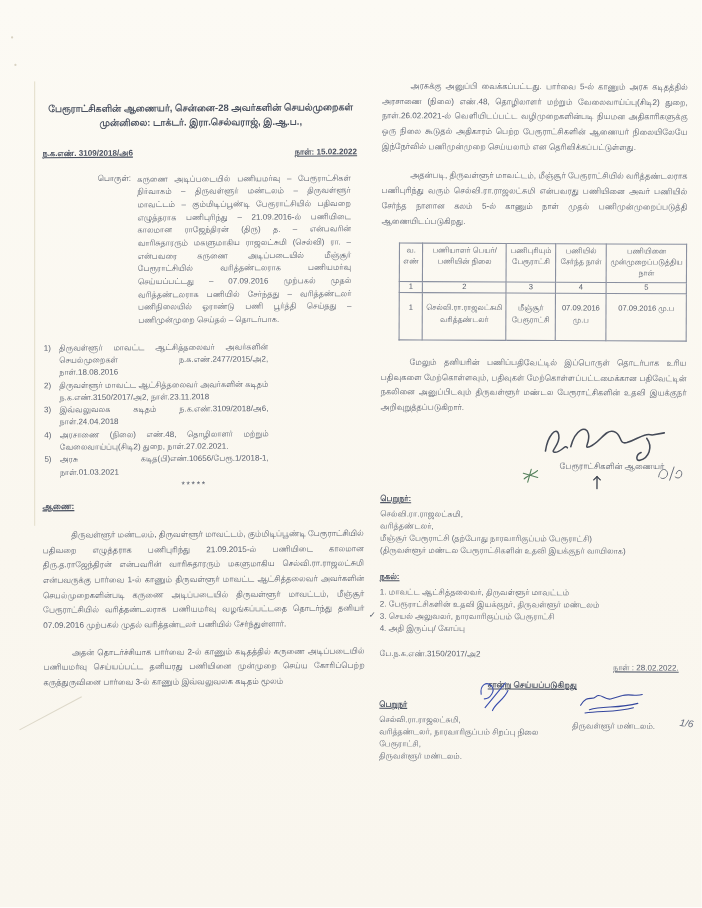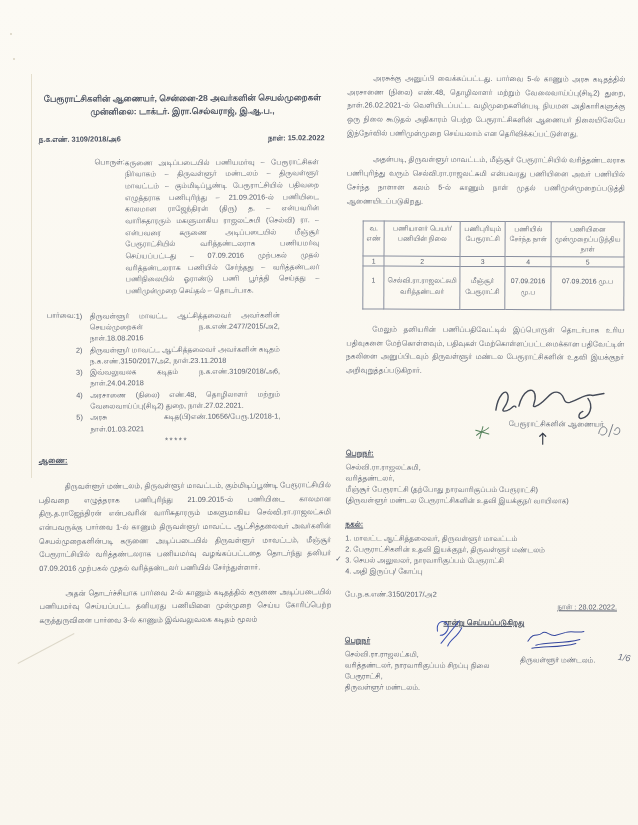--- a/index.html
+++ b/index.html
@@ -8,24 +8,24 @@
   .edge-line { position:absolute; left:31px; top:74px; width:1px; height:404px; background:#e5dfce; }
   .crease { position:absolute; left:14px; top:648px; width:64px; height:1px; background:#ddd8c9; transform:rotate(-28deg); }
   .speck { position:absolute; width:2px; height:2px; border-radius:50%; background:#d8d2c2; }
 
   .page { position:absolute; }
   .page-left  { left:38px;  top:92px; width:292px; transform:rotate(-0.35deg); }
   .page-right { left:346px; top:58px; width:278px; transform:rotate(0.25deg); }
 
   .hdr { text-align:center; font-size:8.6px; font-weight:700; color:#49505f; line-height:1.55; }
   .refline { display:flex; justify-content:space-between; margin:15px 4px 0 2px; font-size:7.4px; font-weight:700; color:#4c5362; }
-  .refline span { }
+  .refline span { text-decoration:underline; }
 
   .block { display:flex; margin-top:13px; font-size:7.3px; }
-  .block .lbl { width:36px; flex:none; color:#4e5564;text-align:right; }
+  .block .lbl { width:36px; flex:none; color:#4e5564; }
   .subject-text { width:194px; text-align:justify; line-height:1.6; }
 
   .ref-items { width:204px; }
   .ref-item { display:flex; line-height:1.55; }
   .ref-num { width:14px; flex:none; }
   .ref-text { flex:1; text-align:justify; }
   .stars { width:204px; margin-left:36px; text-align:center; font-size:8px; letter-spacing:1.5px; margin-top:2px; color:#4e5564; }
 
   .order-lbl { margin-top:10px; font-size:7.6px; font-weight:700; text-decoration:underline; color:#4c5362; }
   .para { margin-top:11px; font-size:7.4px; line-height:1.85; text-align:justify; text-indent:26px; }
@@ -82,21 +82,20 @@
       <span>ந.க.எண். 3109/2018/அ6</span>
       <span>நாள்: 15.02.2022</span>
     </div>
 
     <div class="block" style="margin-left:52px;">
       <div class="lbl">பொருள்:</div>
       <div class="subject-text">கருணை அடிப்படையில் பணியமர்வு – பேரூராட்சிகள் நிர்வாகம் – திருவள்ளூர் மண்டலம் – திருவள்ளூர் மாவட்டம் – கும்மிடிப்பூண்டி பேரூராட்சியில் பதிவறை எழுத்தராக பணிபுரிந்து – 21.09.2016-ல் பணியிடை காலமான ராஜேந்திரன் (திரு) த. – என்பவரின் வாரிசுதாரரும் மகளுமாகிய ராஜலட்சுமி (செல்வி) ரா. – என்பவரை கருணை அடிப்படையில் மீஞ்சூர் பேரூராட்சியில் வரித்தண்டலராக பணியமர்வு செய்யப்பட்டது – 07.09.2016 முற்பகல் முதல் வரித்தண்டலராக பணியில் சேர்ந்தது – வரித்தண்டலர் பணிநிலையில் ஓராண்டு பணி பூர்த்தி செய்தது – பணிமுன்முறை செய்தல் – தொடர்பாக.</div>
     </div>
 
     <div class="block" style="margin-left:2px;">
-      <div class="lbl">பார்வை:</div>
       <div class="ref-items">
         <div class="ref-item">
           <span class="ref-num">1)</span>
           <span class="ref-text">திருவள்ளூர் மாவட்ட ஆட்சித்தலைவர் அவர்களின் செயல்முறைகள் ந.க.எண்.2477/2015/அ2, நாள்.18.08.2016</span>
         </div>
         <div class="ref-item">
           <span class="ref-num">2)</span>
           <span class="ref-text">திருவள்ளூர் மாவட்ட ஆட்சித்தலைவர் அவர்களின் கடிதம் ந.க.எண்.3150/2017/அ2, நாள்.23.11.2018</span>
         </div>
         <div class="ref-item">

